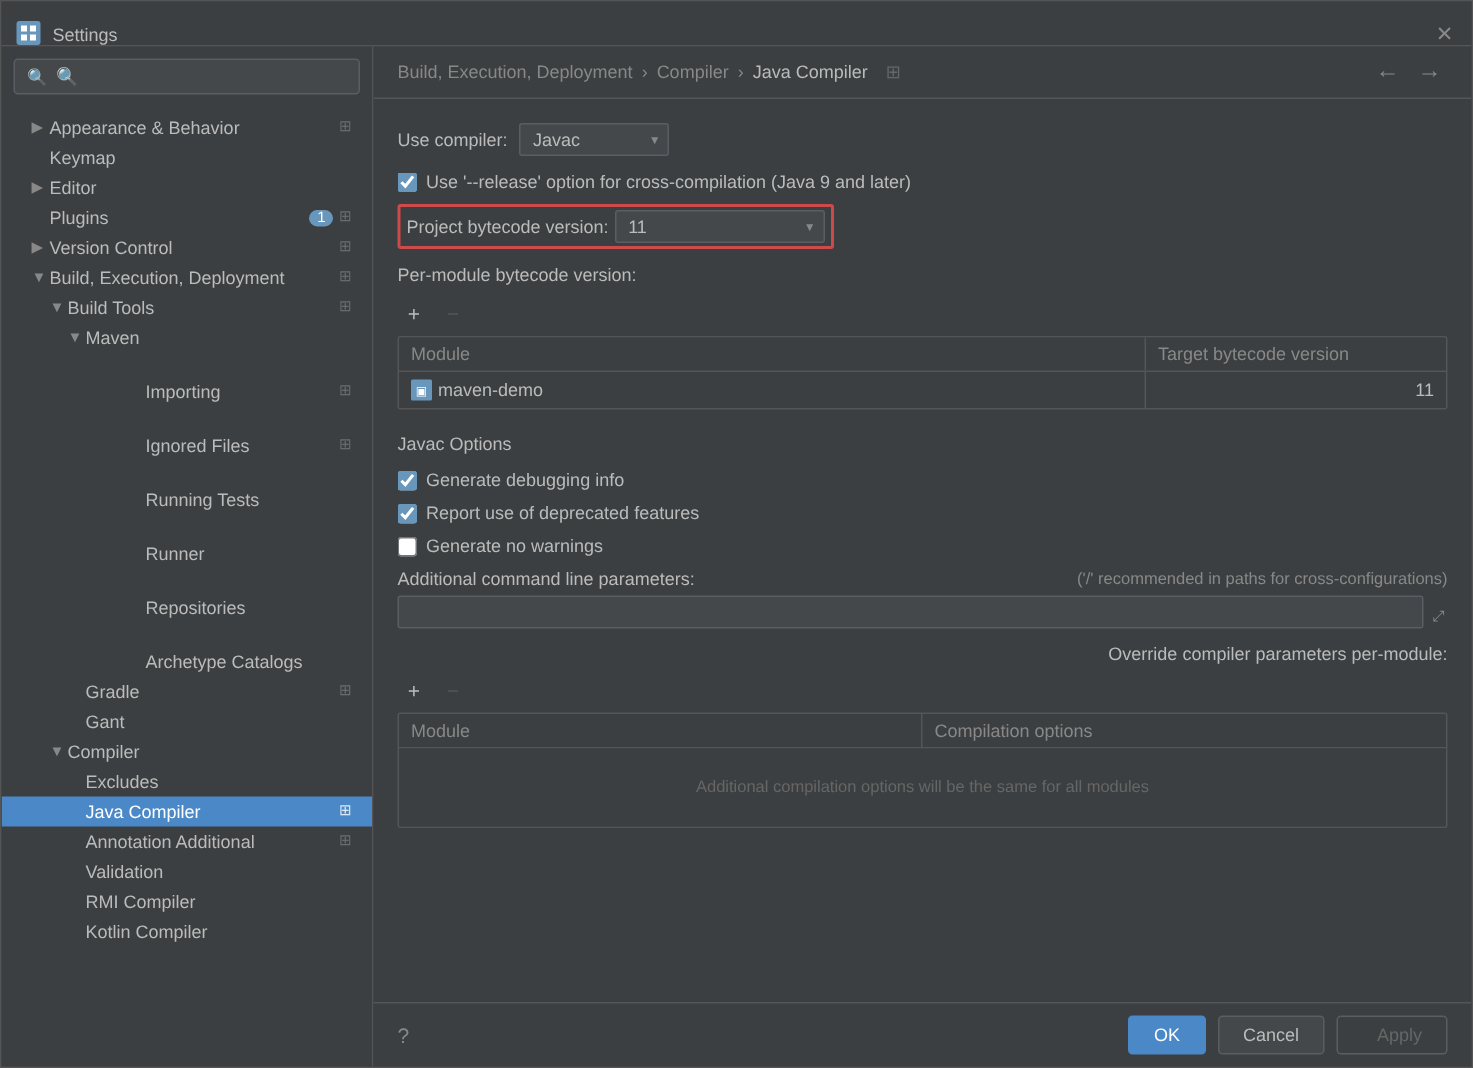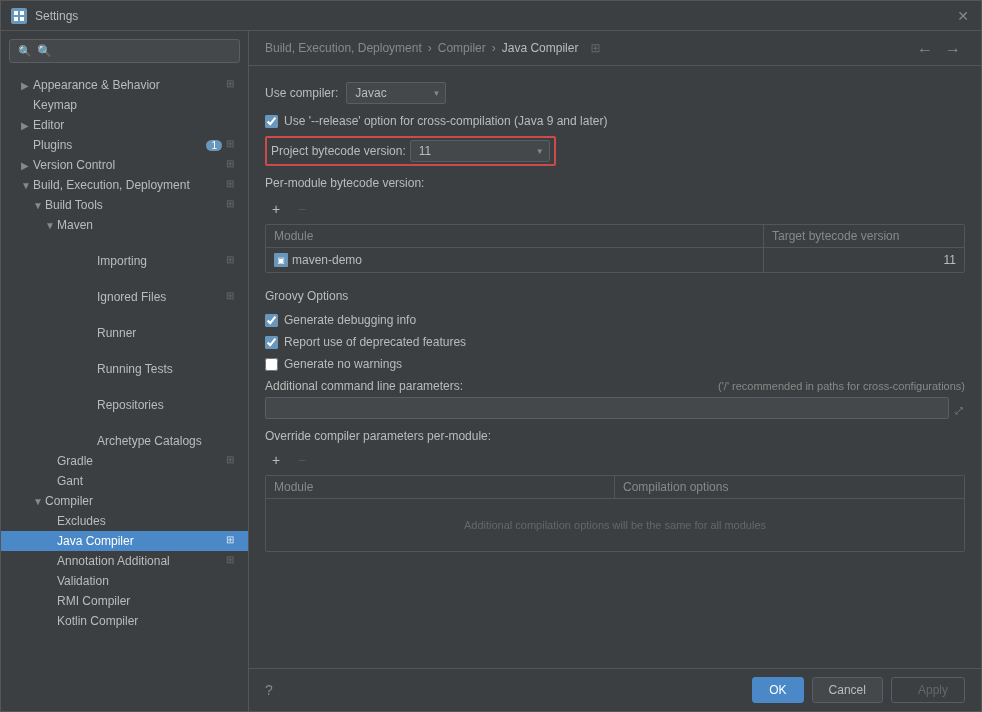--- a/index.html
+++ b/index.html
@@ -19,21 +19,21 @@
       display: flex;
       flex-direction: column;
       background: #3c3f41;
       border: 1px solid #555;
     }
 
     .titlebar {
       background: #3c3f41;
       height: 30px;
       display: flex;
-      align-items: center;
+      align-items: flex-end;
       padding: 0 10px;
       border-bottom: 1px solid #555;
       flex-shrink: 0;
     }
     .titlebar-icon {
       width: 16px; height: 16px;
       margin-right: 8px;
       background: #6897bb;
       border-radius: 2px;
       display: flex; align-items: center; justify-content: center;
@@ -443,25 +443,25 @@
           <span class="label">Importing</span>
           <span class="settings-icon">⊞</span>
         </div>
         <div class="tree-item indent-4">
           <span class="arrow"></span>
           <span class="label">Ignored Files</span>
           <span class="settings-icon">⊞</span>
         </div>
         <div class="tree-item indent-4">
           <span class="arrow"></span>
+          <span class="label">Running Tests</span>
+        </div>
+        <div class="tree-item indent-4">
+          <span class="arrow"></span>
           <span class="label">Runner</span>
-        </div>
-        <div class="tree-item indent-4">
-          <span class="arrow"></span>
-          <span class="label">Running Tests</span>
         </div>
         <div class="tree-item indent-4">
           <span class="arrow"></span>
           <span class="label">Repositories</span>
         </div>
         <div class="tree-item indent-4">
           <span class="arrow"></span>
           <span class="label">Archetype Catalogs</span>
         </div>
         <div class="tree-item indent-3">
@@ -577,21 +577,21 @@
           <div class="table-row-item">
             <div class="td">
               <span class="module-icon">▣</span>
               <span>maven-demo</span>
             </div>
             <div class="td">11</div>
           </div>
         </div>
 
         
-        <div class="section-title">Groovy Options</div>
+        <div class="section-title">Javac Options</div>
 
         <div class="checkbox-row">
           <input type="checkbox" id="opt2" checked="" style="">
           <label for="opt2" class="checkbox-label">Generate debugging info</label>
         </div>
         <div class="checkbox-row">
           <input type="checkbox" id="opt3" checked="" style="">
           <label for="opt3" class="checkbox-label">Report use of deprecated features</label>
         </div>
         <div class="checkbox-row">
@@ -603,21 +603,21 @@
         <div style="display:flex;align-items:center;justify-content:space-between;margin-bottom:4px;">
           <span class="form-label">Additional command line parameters:</span>
           <span style="color:#888;font-size:11px;">('/' recommended in paths for cross-configurations)</span>
         </div>
         <div class="input-row">
           <input type="text" class="text-input" value="" style="flex: 1 1 0%;">
           <span class="expand-icon" style="align-self:flex-end;">⤢</span>
         </div>
 
         
-        <div style="margin-bottom:6px;">
+        <div style="margin-bottom:6px;text-align:right;">
           <span class="form-label">Override compiler parameters per-module:</span>
         </div>
         <div class="toolbar-row">
           <button class="tool-btn">+</button>
           <button class="tool-btn disabled">−</button>
         </div>
         <div class="override-table">
           <div class="override-header">
             <div class="th">Module</div>
             <div class="th">Compilation options</div>

